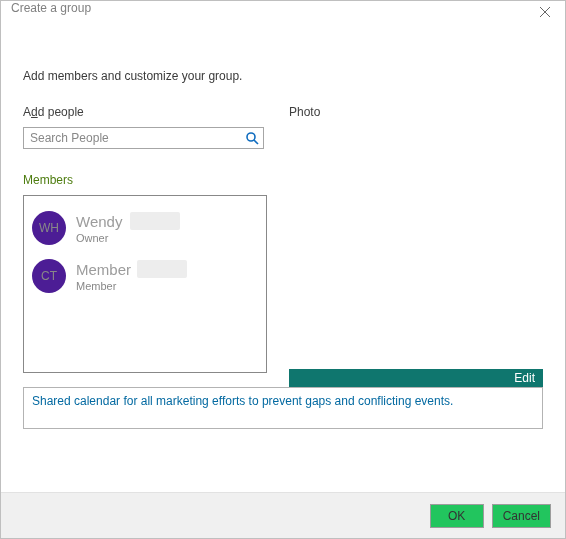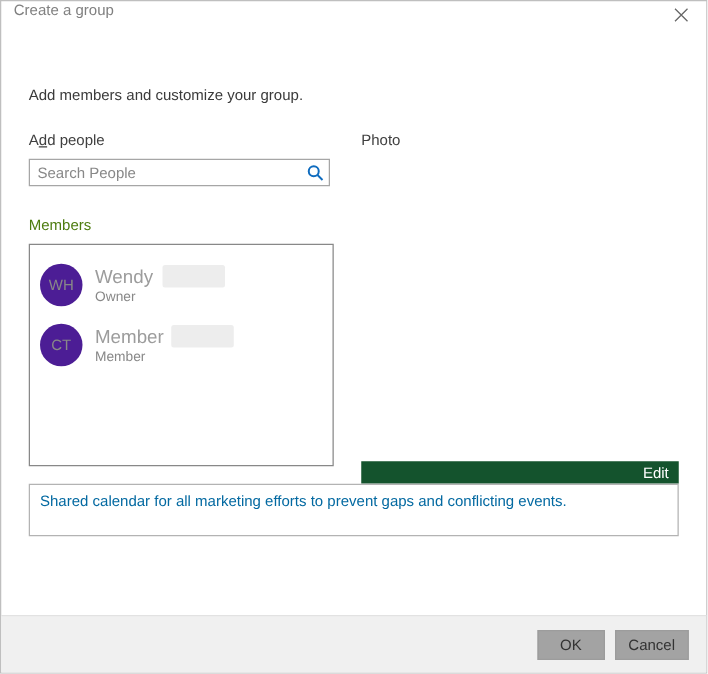--- a/index.html
+++ b/index.html
@@ -136,21 +136,21 @@
   }
   .photo-area {
     height: 260px;
     display: flex;
     flex-direction: column;
   }
   .photo-spacer { flex: 1; }
   .edit-bar {
     margin-top: 4px;
     height: 18px;
-    background: #14532d;
+    background: #0f766e;
     color: #fff;
     display: flex;
     align-items: center;
     justify-content: flex-end;
     padding-right: 8px;
     font-size: 12px;
   }
   .desc-label {
     margin-top: 26px;
     font-size: 12px;
@@ -174,21 +174,21 @@
     display: flex;
     align-items: center;
     justify-content: flex-end;
     gap: 8px;
     padding-right: 14px;
   }
   .btn {
     min-width: 54px;
     height: 24px;
     border: 1px solid #9c9c9c;
-    background: #a3a3a3;
+    background: #22c55e;
     font-size: 12px;
     color: #333;
     padding: 0 10px;
     cursor: pointer;
   }
 </style>
 </head>
 <body>
 
 <div class="dialog">

